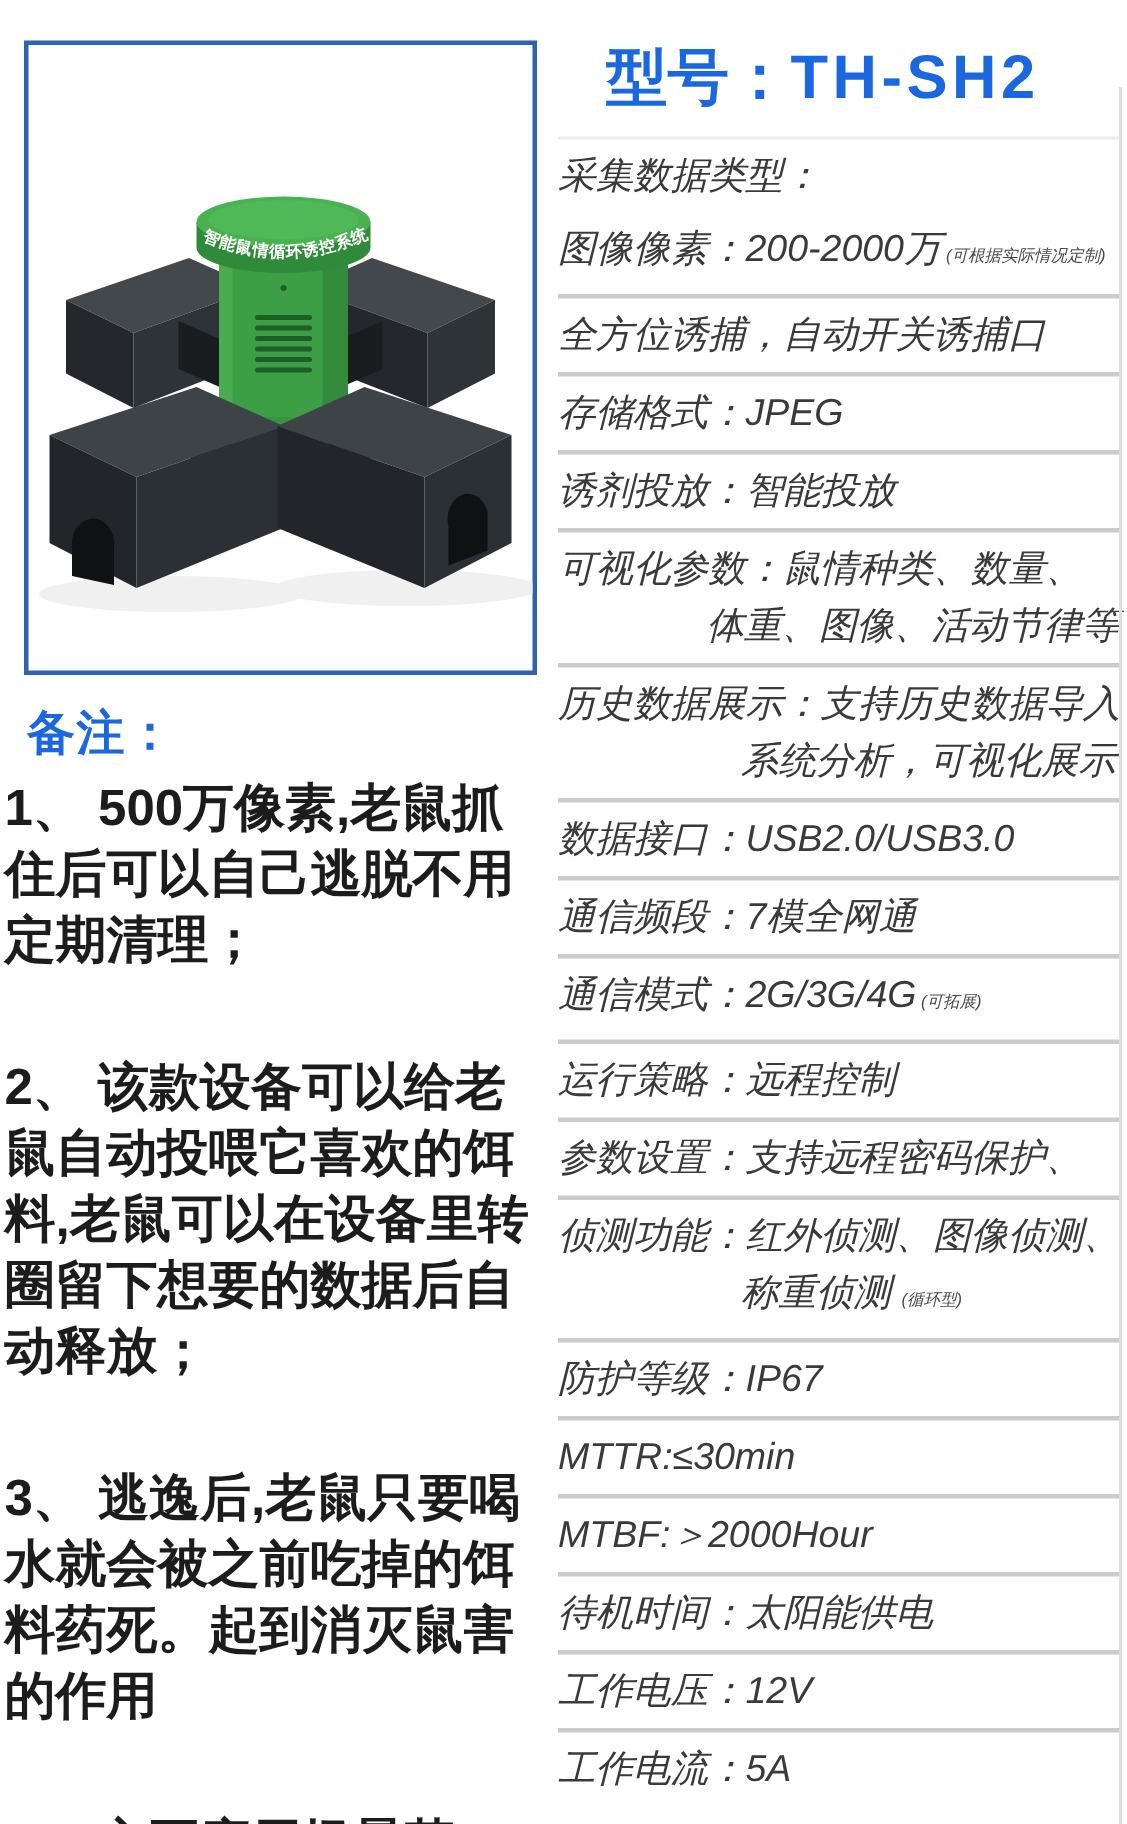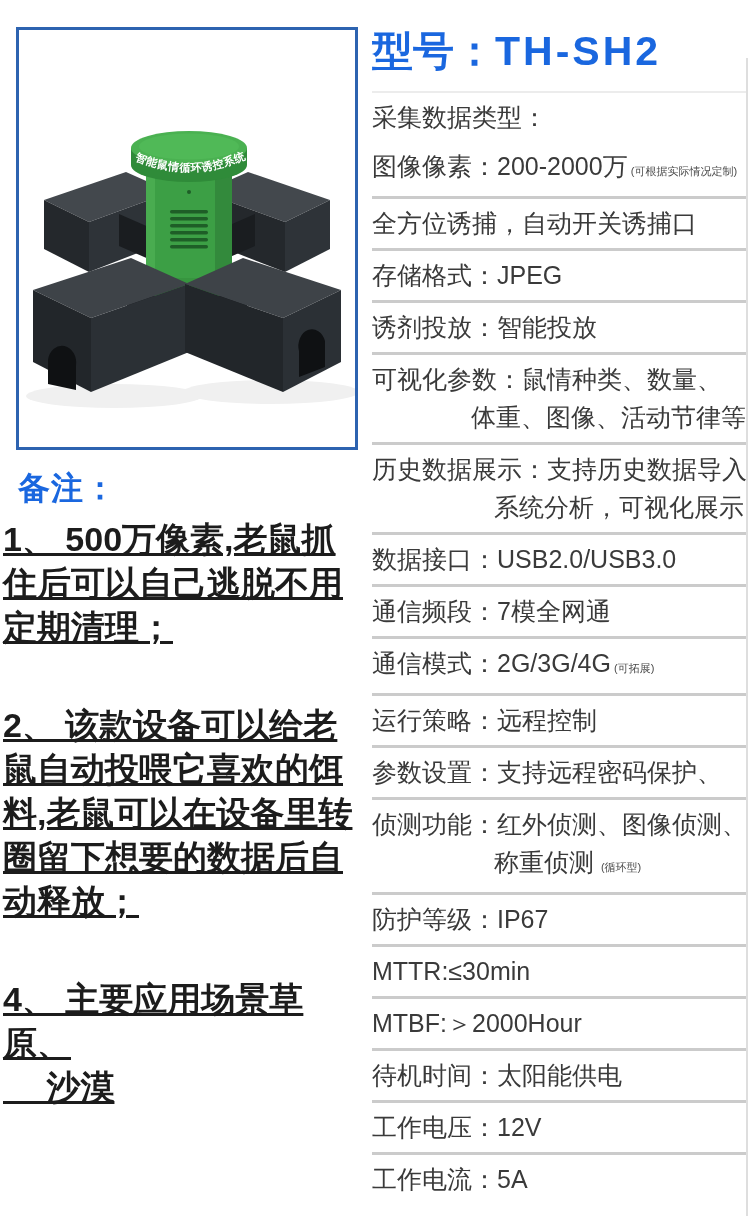--- a/index.html
+++ b/index.html
@@ -15,34 +15,34 @@
     border:3px solid var(--border_blue,#2d63b0);
     background:#fff;display:flex;align-items:center;justify-content:center;
   }
   .notes{padding:0 2px 0 3px;}
   .notes-heading{
     color:var(--accent,#1a67df);font-size:32px;font-weight:bold;
     margin:17px 0 6px 15px;letter-spacing:1px;
   }
   .note{
     font-size:34px;line-height:44px;font-weight:bold;color:#1c1c1c;
-    margin:0 0 54px 0;white-space:pre-wrap;letter-spacing:0;text-decoration:underline;
+    margin:0 0 54px 0;white-space:pre-wrap;letter-spacing:0;
   }
   .note:last-of-type{margin-bottom:2px;}
   
   .right-col{position:absolute;left:372px;top:0;width:374px;}
   .model-title{
     margin-top:27px;color:var(--accent,#1a67df);font-weight:bold;
-    font-size:41px;line-height:48px;white-space:nowrap;
+    font-size:41px;line-height:48px;white-space:nowrap;margin-left:32px;
   }
   .model-title .latin{letter-spacing:3px;}
   .spec-list{margin-top:16px;border-top:2px solid #ececec;}
   .spec-row{padding:5px 0 6px 0;}
   .spec-row.divided{border-bottom:3px solid var(--divider,#cbcbcb);}
-  .spec-line{font-size:25px;line-height:38px;color:#3a3a3a;white-space:nowrap;}
+  .spec-line{font-size:25px;line-height:38px;color:#3a3a3a;white-space:nowrap;font-style:italic;}
   .spec-line .small{font-size:11px;color:#4a4a4a;letter-spacing:0;text-align:center;}
   .spec-line.line2.indent-sm{padding-left:76px;text-align:right;}
   .spec-line.line2.indent-lg{padding-left:122px;}
   .right-rule{
     position:absolute;left:746px;top:58px;width:2px;height:1158px;
     background:#dedede;
   }
 </style>
 </head>
 <body>
@@ -112,20 +112,21 @@
         <path d="M280,345 L280,319 A13,16 0 0 1 306,309 L306,335 Z" fill="#0f1113"></path>
       </g>
     </svg>
   </div>
 
   <div class="notes">
     <div class="notes-heading">备注：</div>
     <div>
         <p class="note">1、 500万像素,老鼠抓住后可以自己逃脱不用定期清理；</p>
         <p class="note">2、 该款设备可以给老鼠自动投喂它喜欢的饵料,老鼠可以在设备里转圈留下想要的数据后自动释放；</p>
+        <p class="note">3、 逃逸后,老鼠只要喝水就会被之前吃掉的饵料药死。起到消灭鼠害的作用</p>
         <p class="note">4、 主要应用场景草原、
 　 沙漠</p>
       </div>
 
   </div>
 </div>
 
 <div class="right-col">
   <div class="model-title">
     <span>型号：</span><span class="latin">TH-SH2</span>

